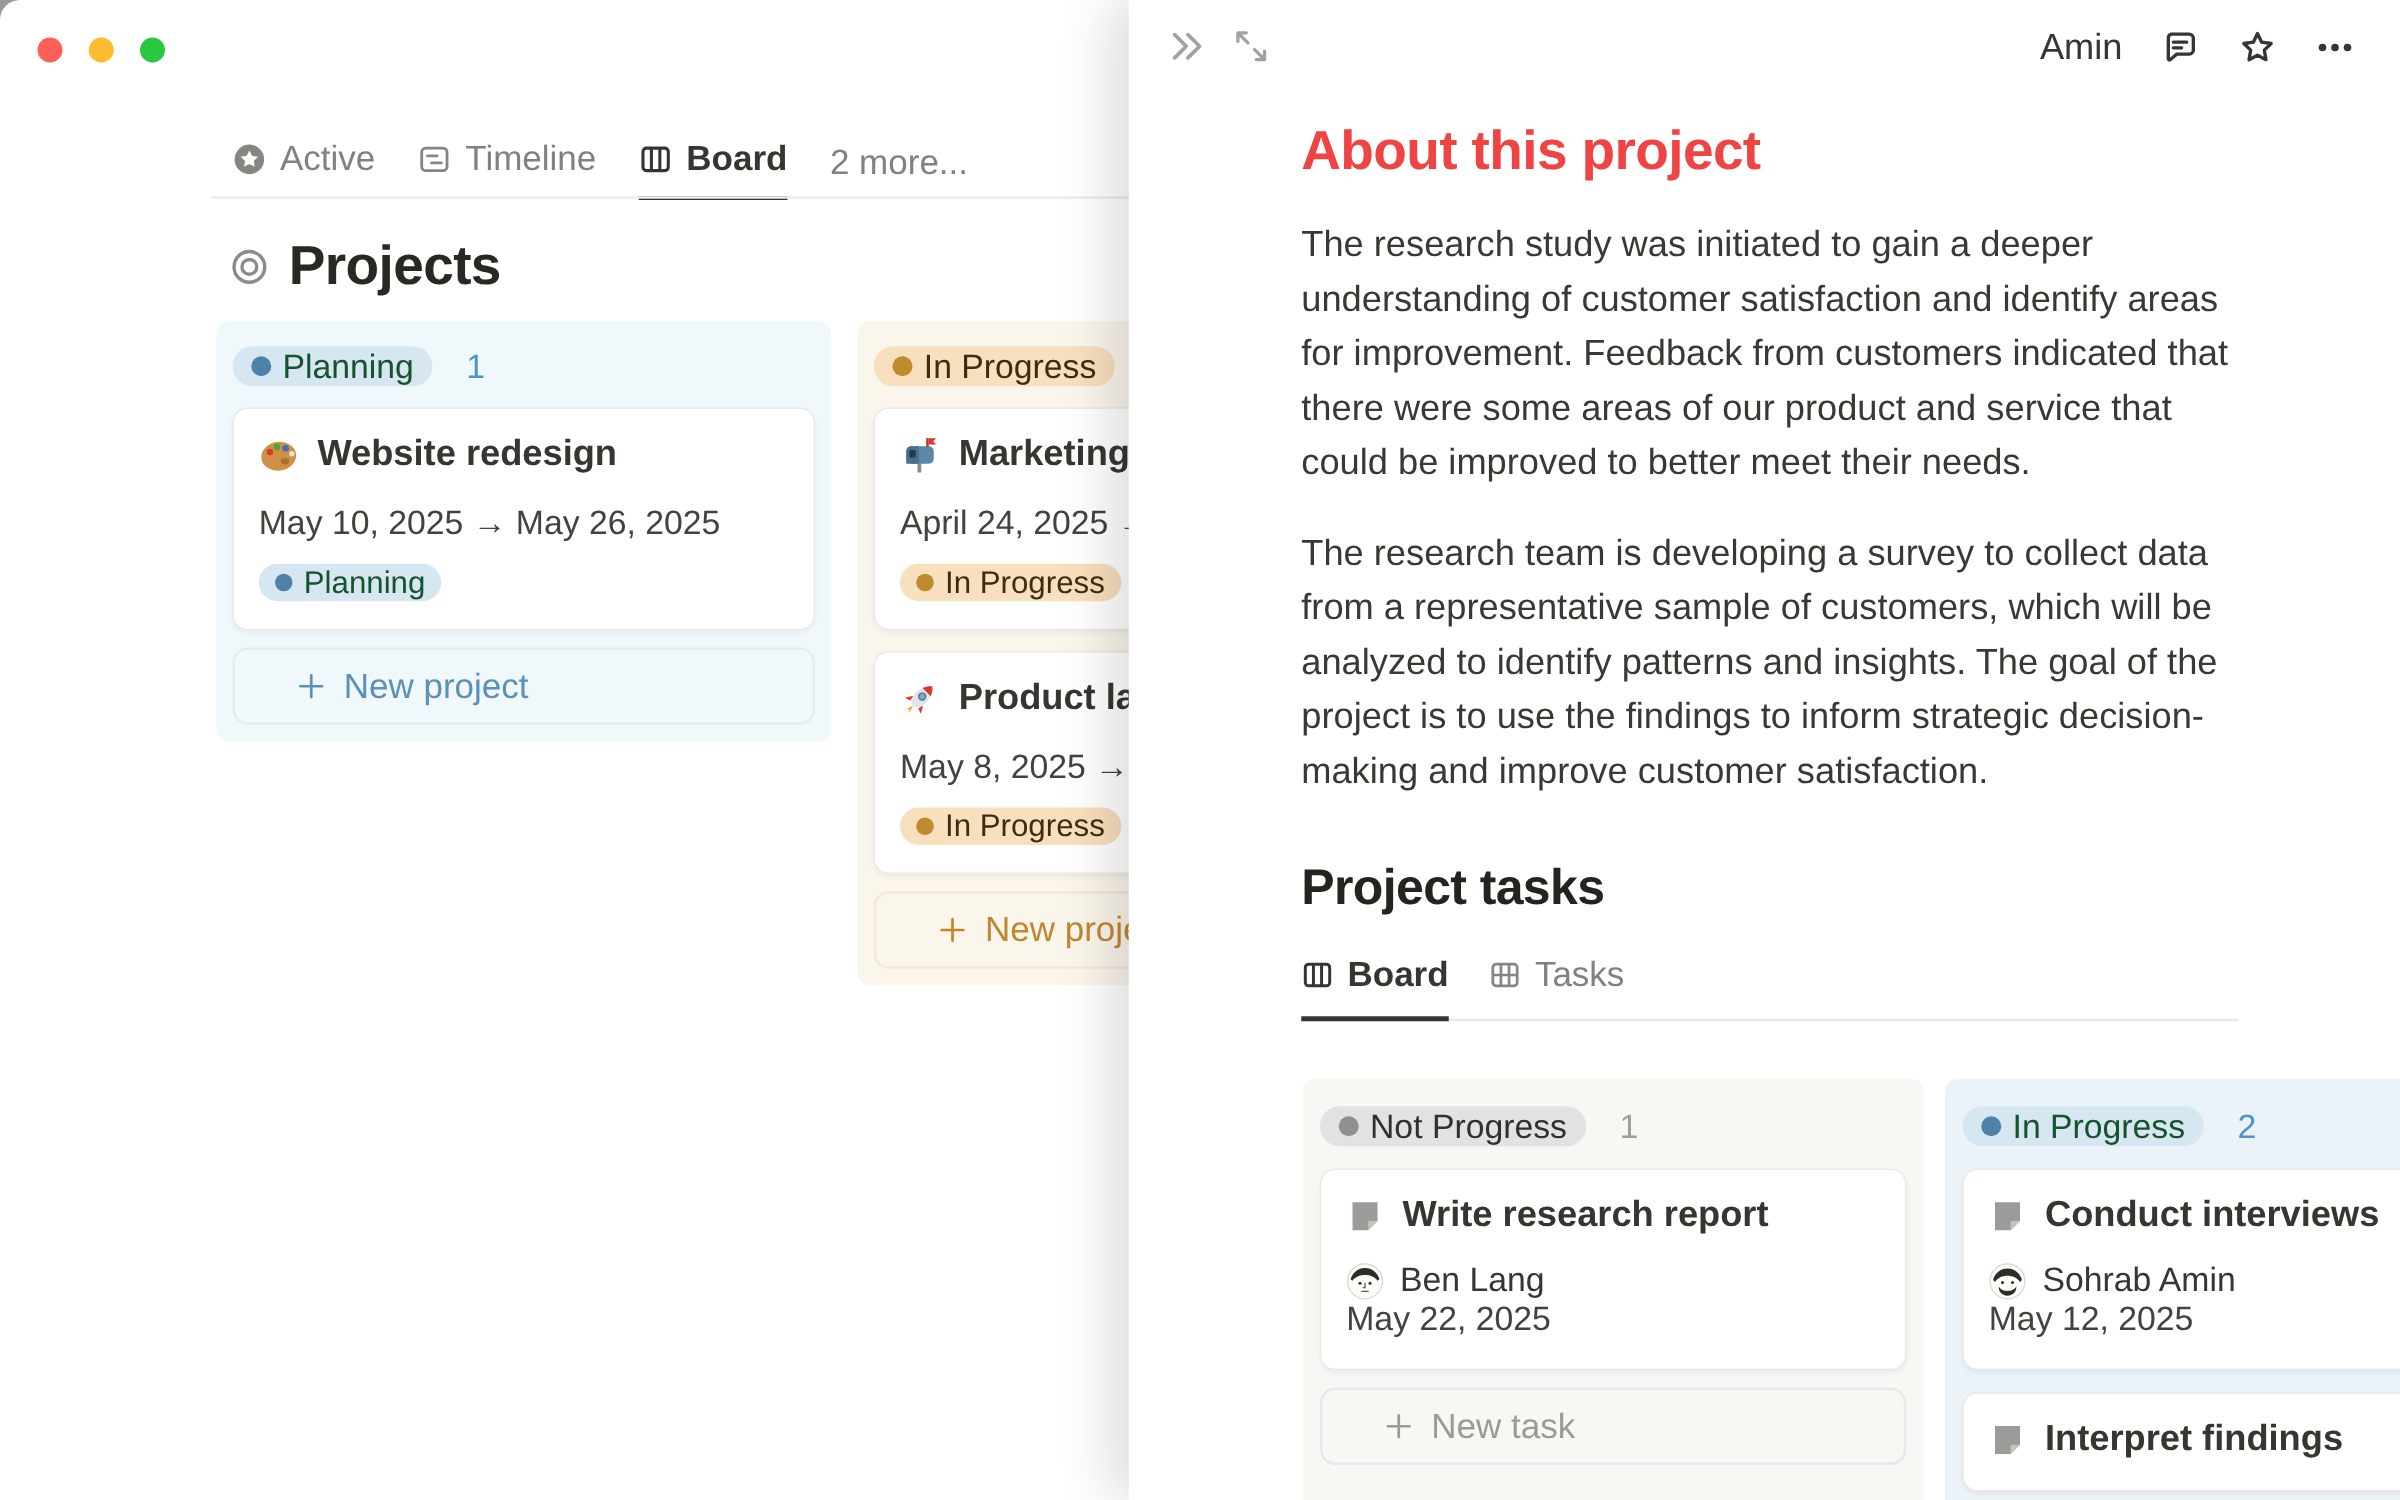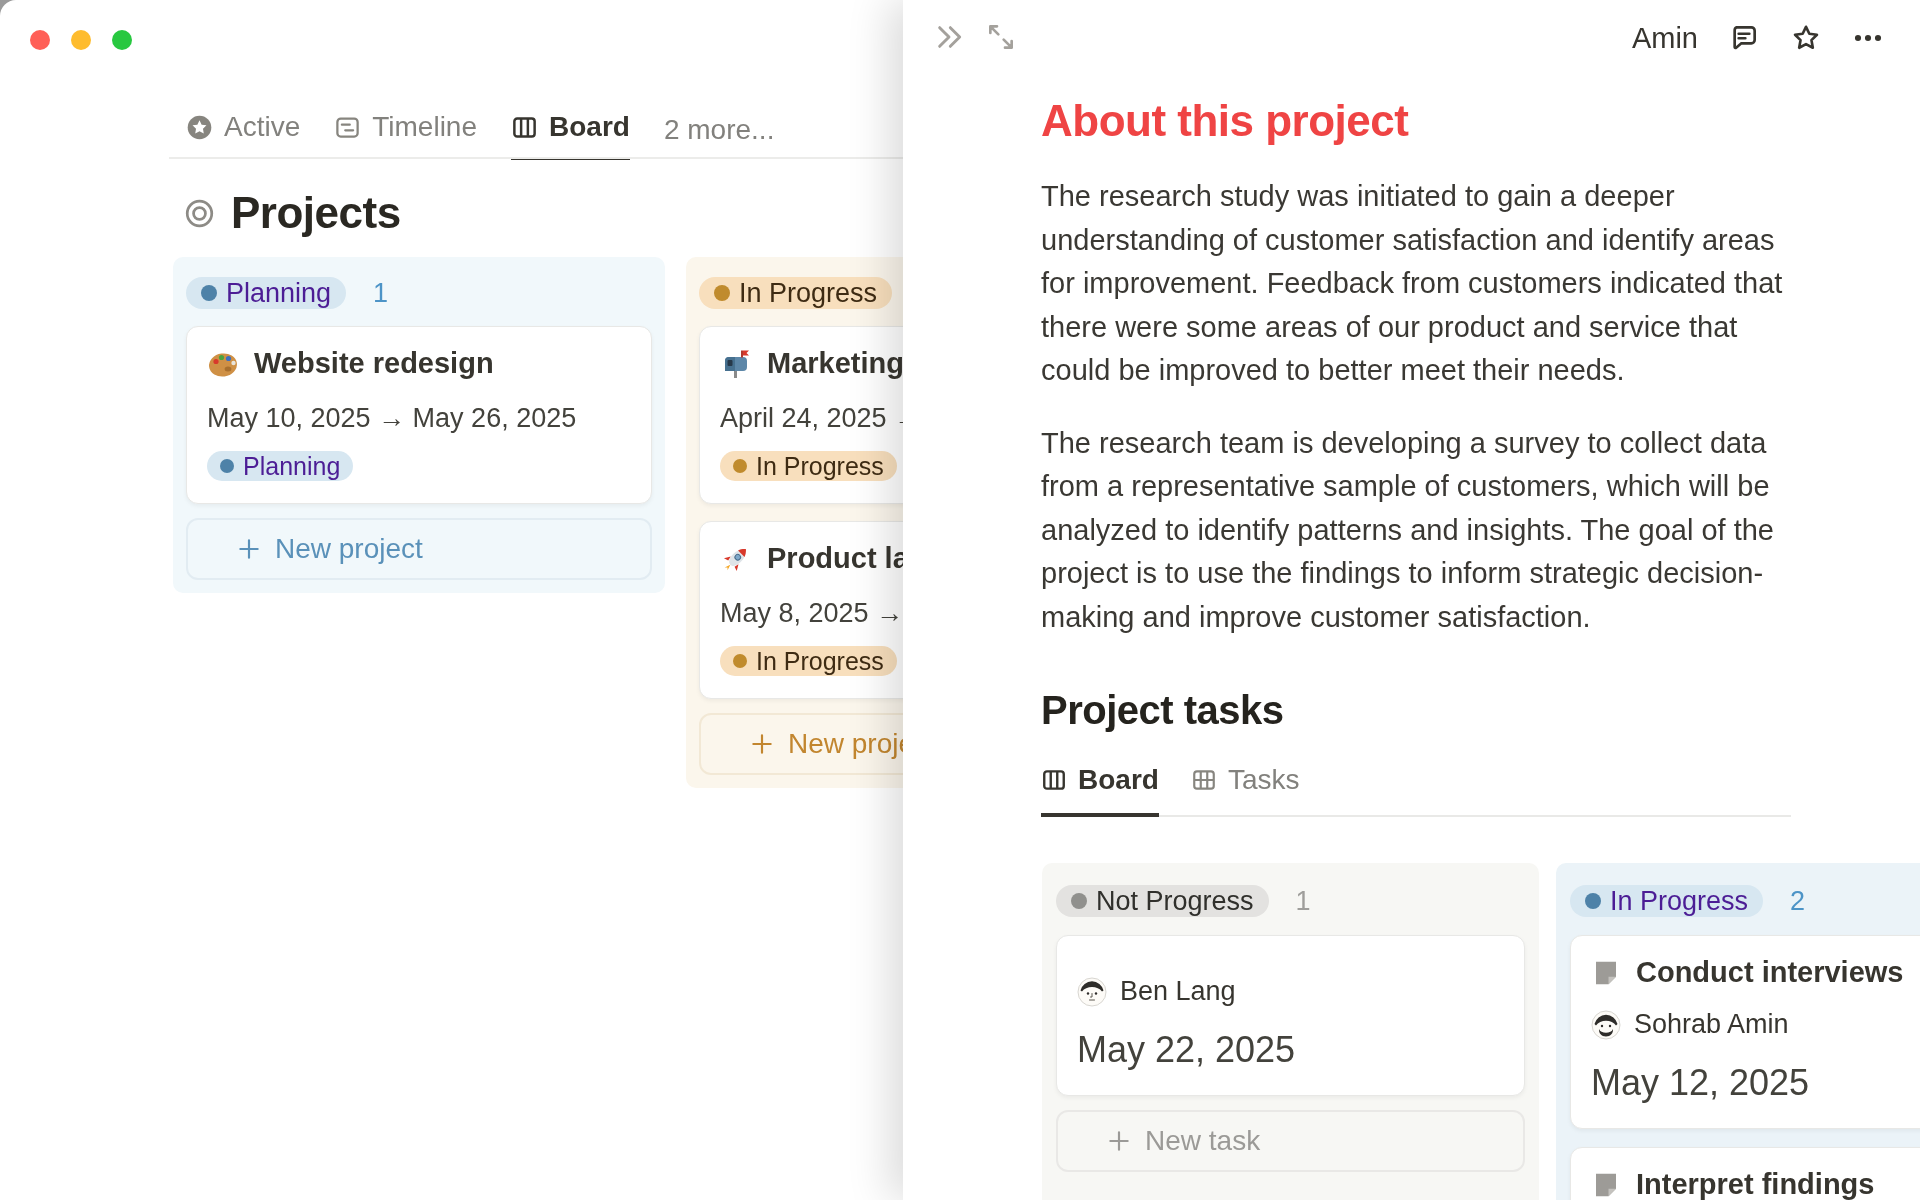--- a/index.html
+++ b/index.html
@@ -21,21 +21,21 @@
   .page-title .picon{width:31px;height:31px;}
   .page-title .ptext{font-size:44px;font-weight:700;color:#2a2822;letter-spacing:-.5px;}
   
   .board{position:absolute;left:173px;top:257px;}
   .bcol{position:absolute;top:0;width:492px;border-radius:10px;padding:20px 13px 13px;box-sizing:border-box;}
   .bcol.planning{left:0;background:#f1f8fb;}
   .bcol.inprog{left:513px;background:#fbf6ec;}
   .colhead{display:flex;align-items:center;}
   .pill{display:inline-flex;align-items:center;gap:9px;height:32px;border-radius:16px;padding:0 15px;font-size:27px;font-weight:500;white-space:nowrap;}
   .pill .dot{width:16px;height:16px;border-radius:50%;flex:none;}
-  .pill.blue{background:#d7e7f1;color:#4c1d95;}.pill.blue .dot{background:#4e82a8;}
+  .pill.blue{background:#d7e7f1;color:#14532d;}.pill.blue .dot{background:#4e82a8;}
   .pill.orange{background:#f8dfbd;color:#3e2b13;}.pill.orange .dot{background:#c08b2d;}
   .pill.gray{background:#e3e2e0;color:#30302c;}.pill.gray .dot{background:#90908d;}
   .pill.sm{height:30px;font-size:25px;padding:0 13px;}.pill.sm .dot{width:14px;height:14px;}
   .count{margin-left:27px;font-size:27px;}
   .count.blue{color:#4d94c7;}.count.gray{color:#9f9e9b;}
   .card{background:#fff;border:1px solid #e8e8e6;border-radius:12px;box-shadow:0 2px 4px rgba(15,15,15,.05);
     padding:20px 20px 22px;margin-top:17px;cursor:pointer;}
   .ctitle{display:flex;align-items:center;gap:15px;}
   .cemoji{width:32px;height:32px;flex:none;}
   .cname{font-size:29px;font-weight:600;color:#37352f;white-space:nowrap;}
@@ -67,21 +67,21 @@
   .tboard{position:absolute;top:863px;left:0;width:1017px;height:337px;}
   .tcol{position:absolute;top:0;width:497px;border-radius:10px;padding:22px 14px 14px;box-sizing:border-box;height:400px;}
   .tcol.notstarted{left:139px;background:#f7f7f4;}
   .tcol.tinprog{left:653px;background:#ebf3f8;width:497px;}
   .tcard{background:#fff;border:1px solid #e8e8e6;border-radius:12px;box-shadow:0 2px 4px rgba(15,15,15,.05);
     padding:20px 20px 24px;margin-top:18px;cursor:pointer;}
   .ticonpage{width:30px;height:30px;flex:none;}
   .assignee{margin-top:20px;display:flex;align-items:center;gap:13px;}
   .aname{font-size:27px;color:#37352f;}
   .avatar{width:30px;height:30px;flex:none;}
-  .tdate{margin-top:22px;font-size:36px;color:#43423c;}
+  .tdate{font-size:27px;color:#43423c;}
   svg{display:block;}
 </style>
 </head>
 <body>
 
 <div class="app">
 
   <div class="traffic">
     <div class="light red"></div>
     <div class="light yellow"></div>
@@ -302,20 +302,29 @@
 
       <div class="tcol notstarted">
         <div class="colhead">
           <span class="pill gray">
             <span class="dot"></span>
             <span>Not Progress</span>
           </span>
           <span class="count gray">1</span>
         </div>
         <div class="tcard">
+          <div class="ctitle">
+            <span class="ticonpage">
+                <svg viewBox="0 0 24 24">
+                  <path d="M4 3h16v12l-6 6H4z" fill="#9d9b97"></path>
+                  <path d="M20 15l-6 6v-6z" fill="#c4c2be"></path>
+                </svg>
+              </span>
+            <span class="cname">Write research report</span>
+          </div>
           <div class="assignee">
             <span class="avatar">
                 <svg viewBox="0 0 30 30">
                   <circle cx="15" cy="15" r="14" fill="#fdfbf7" stroke="#d8d6d1" stroke-width="1"></circle>
                   <path d="M3.5 13.5A11.8 11.8 0 0 1 26.5 13.5l-1.5 1C21 8.5 9 8.5 5 14.5z" fill="#2e2c29"></path>
                   <circle cx="11" cy="16.5" r="1.2" fill="#2e2c29"></circle>
                   <circle cx="19" cy="16.5" r="1.2" fill="#2e2c29"></circle>
                   <path d="M15 16.5v3.5h-1.5M12.5 23h5" stroke="#5a574f" stroke-width="1" fill="none" stroke-linecap="round"></path>
                 </svg>
               </span>

